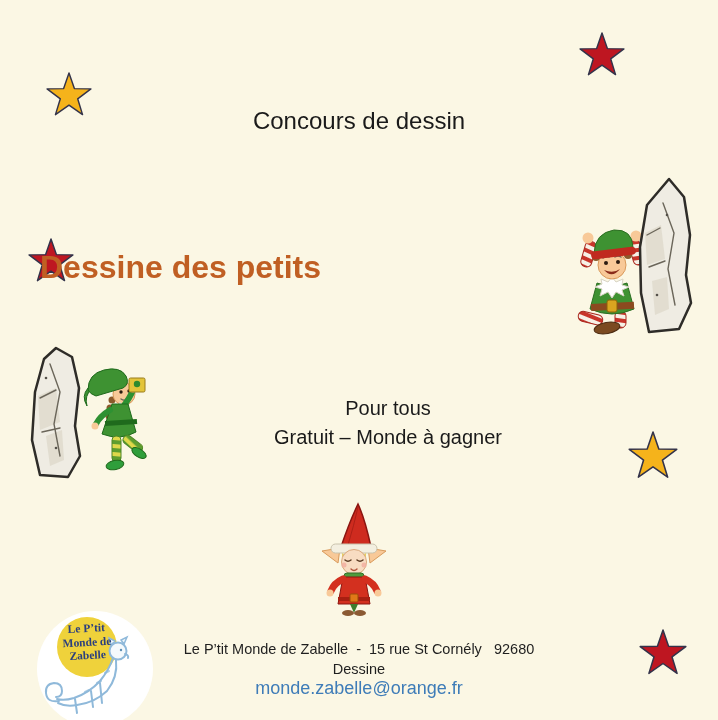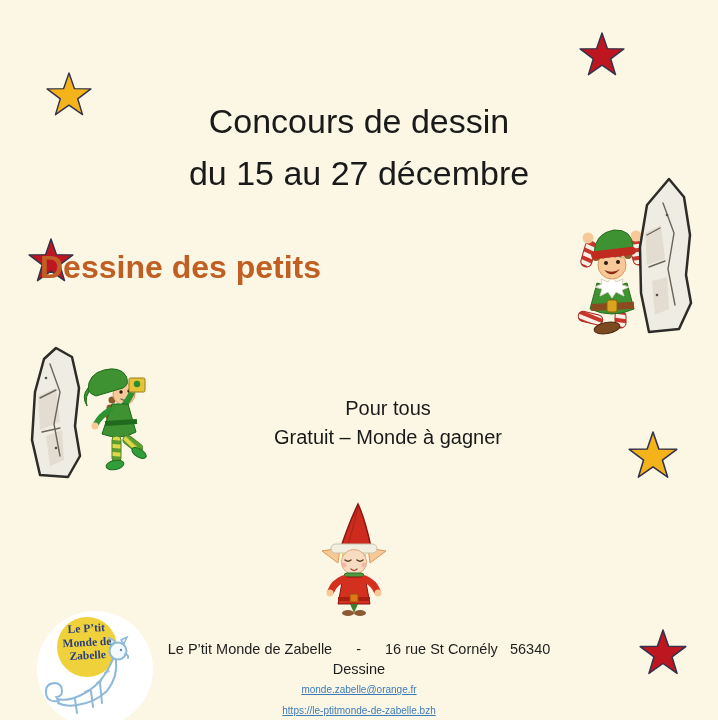--- a/index.html
+++ b/index.html
@@ -9,30 +9,30 @@
     --elf-green:#3E9232; --gnome-red:#D3301F; --logo-yellow:#EFD23B;
     --logo-text-blue:#2B3F7E; --ferret-blue:#8FB9DA;
   }
   html,body{margin:0;padding:0;}
   body{background:#fff;}
   .poster{
     position:relative; width:718px; height:720px; overflow:hidden;
     background:var(--background); font-family:"Liberation Sans",sans-serif;
   }
   .title{position:absolute; top:95px; left:0; width:100%; text-align:center;
-    font-size:34px; line-height:52px; color:var(--ink); font-weight:400;}
+    font-size:24px; line-height:52px; color:var(--ink); font-weight:400;}
   .subtitle{position:absolute; top:242px; left:16px; width:100%; text-align:left;
     font-size:32px; line-height:50px; font-weight:700; color:var(--accent-orange);margin-left:24px;}
   .details{position:absolute; top:394px; left:0; width:100%; text-align:center;
     font-size:20px; line-height:29px; color:var(--ink);padding-left:29px;}
   .footer{position:absolute; top:639px; left:0; width:100%; text-align:center;
     font-size:14.5px; line-height:20px; color:#1F1F1F;}
-  .footer-line1{display:flex; justify-content:center; gap:24px;}
+  .footer-line1{display:flex; justify-content:center; gap:8px;}
   .footer-line1 span{white-space:pre;}
-  .footer a{color:var(--link-blue); text-decoration:underline; cursor:pointer; font-size:10px;}
+  .footer a{color:var(--link-blue); cursor:pointer; font-size:18px;}
   .footer .linkline{line-height:19.5px;}
   .star{position:absolute;}
   .star polygon{stroke:var(--star-outline); stroke-width:3; stroke-linejoin:round;}
   .star-yellow polygon{fill:var(--star-yellow);}
   .star-red polygon{fill:var(--star-red);}
   .illus{position:absolute;}
   .illus svg{display:block; width:100%; height:100%;}
   .menhir-shape{fill:var(--menhir-fill); stroke:var(--menhir-outline); stroke-width:2.5; stroke-linejoin:round;}
   .crack{fill:none; stroke:#6B665A; stroke-width:1.4; stroke-linecap:round;}
   .patch{fill:#DAD5C6; opacity:.65;}
@@ -77,21 +77,20 @@
   </svg>
   <svg class="star star-yellow" style="left:627px;top:431px;width:52px;height:52px" viewBox="0 0 100 100">
     <polygon points="50,2 61.2,34.6 95.7,35.2 68.1,55.9 78.2,88.8 50,69 21.8,88.8 31.9,55.9 4.3,35.2 38.8,34.6"></polygon>
   </svg>
   <svg class="star star-red" style="left:638px;top:629px;width:50px;height:50px" viewBox="0 0 100 100">
     <polygon points="50,2 61.2,34.6 95.7,35.2 68.1,55.9 78.2,88.8 50,69 21.8,88.8 31.9,55.9 4.3,35.2 38.8,34.6"></polygon>
   </svg>
 
   <div class="title">
     <div>Concours de dessin</div>
-    <div>du 15 au 27 décembre</div>
   </div>
 
   <div class="subtitle">
     <div>Dessine des petits</div>
   </div>
 
   <div class="details">
     <div>Pour tous</div>
     <div>Gratuit – Monde à gagner</div>
   </div>
@@ -220,20 +219,19 @@
       <div>Le P’tit</div>
       <div>Monde de</div>
       <div>Zabelle</div>
     </div>
   </div>
 
   <div class="footer">
     <div class="footer-line1">
       <span>Le P’tit Monde de Zabelle</span>
       <span>-</span>
-      <span>16 rue St Cornély   56340</span>
+      <span>15 rue St Cornély   92680</span>
     </div>
     <div>Dessine</div>
     <div class="linkline"><a>monde.zabelle@orange.fr</a></div>
-    <div class="linkline"><a>https://le-ptitmonde-de-zabelle.bzh</a></div>
   </div>
 
 </div>
 
 </body></html>

